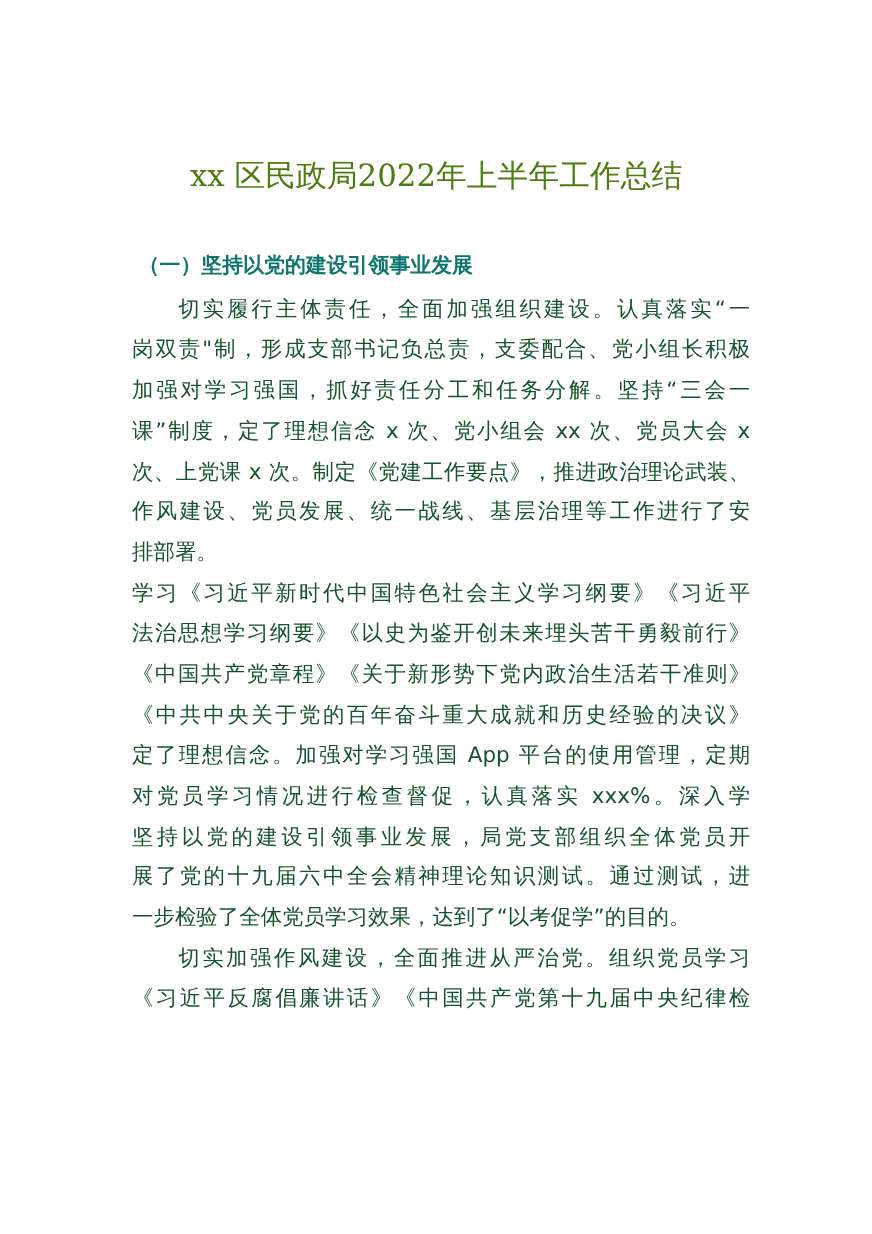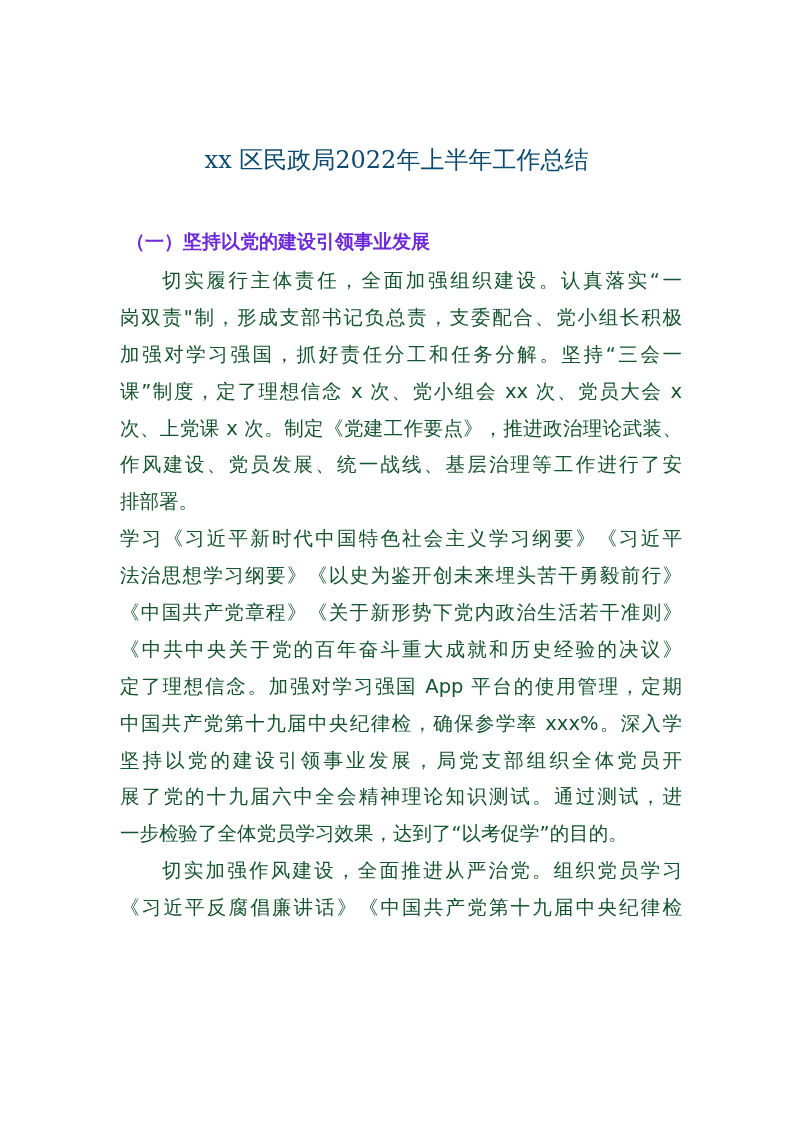--- a/index.html
+++ b/index.html
@@ -1,26 +1,26 @@
 <!DOCTYPE html>
 <html><head>
 <meta charset="utf-8">
 <style>
   html, body { margin: 0; padding: 0; background: #ffffff; }
   body { width: 793px; height: 1122px; position: relative; overflow: hidden; }
   .page { position: absolute; left: 0; top: 0; width: 793px; height: 1122px; background: #fff; }
   .title {
     position: absolute; left: 0; width: 793px; top: 140px;
     text-align: center; font-family: "DejaVu Serif", serif;
-    font-size: 24px; color: #0c4a6e; letter-spacing: 0px; line-height: 40px;
+    font-size: 28px; color: #4d7c0f; letter-spacing: 0px; line-height: 40px;
   }
   .heading {
     position: absolute; left: 126px; top: 226px;
     font-family: "DejaVu Sans", sans-serif; font-weight: bold;
-    font-size: 19px; color: #6d28d9; line-height: 30px;
+    font-size: 19px; color: #0f766e; line-height: 30px;
   }
   .body {
     position: absolute; left: 120px; top: 263px; width: 562px;
     font-family: "DejaVu Sans", sans-serif; font-size: 19.5px; color: #14532d;
     line-height: 36.9px;
   }
   .line {
     display: block; white-space: nowrap; text-align: justify;
     text-align-last: justify; height: 36.9px;
   }
@@ -43,21 +43,21 @@
       <span class="line">次、上党课 x 次。制定《党建工作要点》，推进政治理论武装、</span>
       <span class="line">作风建设、党员发展、统一战线、基层治理等工作进行了安</span>
       <span class="line last">排部署。</span>
     </div>
     <div>
       <span class="line">学习《习近平新时代中国特色社会主义学习纲要》《习近平</span>
       <span class="line">法治思想学习纲要》《以史为鉴开创未来埋头苦干勇毅前行》</span>
       <span class="line">《中国共产党章程》《关于新形势下党内政治生活若干准则》</span>
       <span class="line">《中共中央关于党的百年奋斗重大成就和历史经验的决议》</span>
       <span class="line">定了理想信念。加强对学习强国 App 平台的使用管理，定期</span>
-      <span class="line">中国共产党第十九届中央纪律检，确保参学率 xxx%。深入学</span>
+      <span class="line">对党员学习情况进行检查督促，认真落实 xxx%。深入学</span>
       <span class="line">坚持以党的建设引领事业发展，局党支部组织全体党员开</span>
       <span class="line">展了党的十九届六中全会精神理论知识测试。通过测试，进</span>
       <span class="line last">一步检验了全体党员学习效果，达到了“以考促学”的目的。</span>
     </div>
     <div>
       <span class="line indent">切实加强作风建设，全面推进从严治党。组织党员学习</span>
       <span class="line">《习近平反腐倡廉讲话》《中国共产党第十九届中央纪律检</span>
     </div>
   </div>
 </div>

